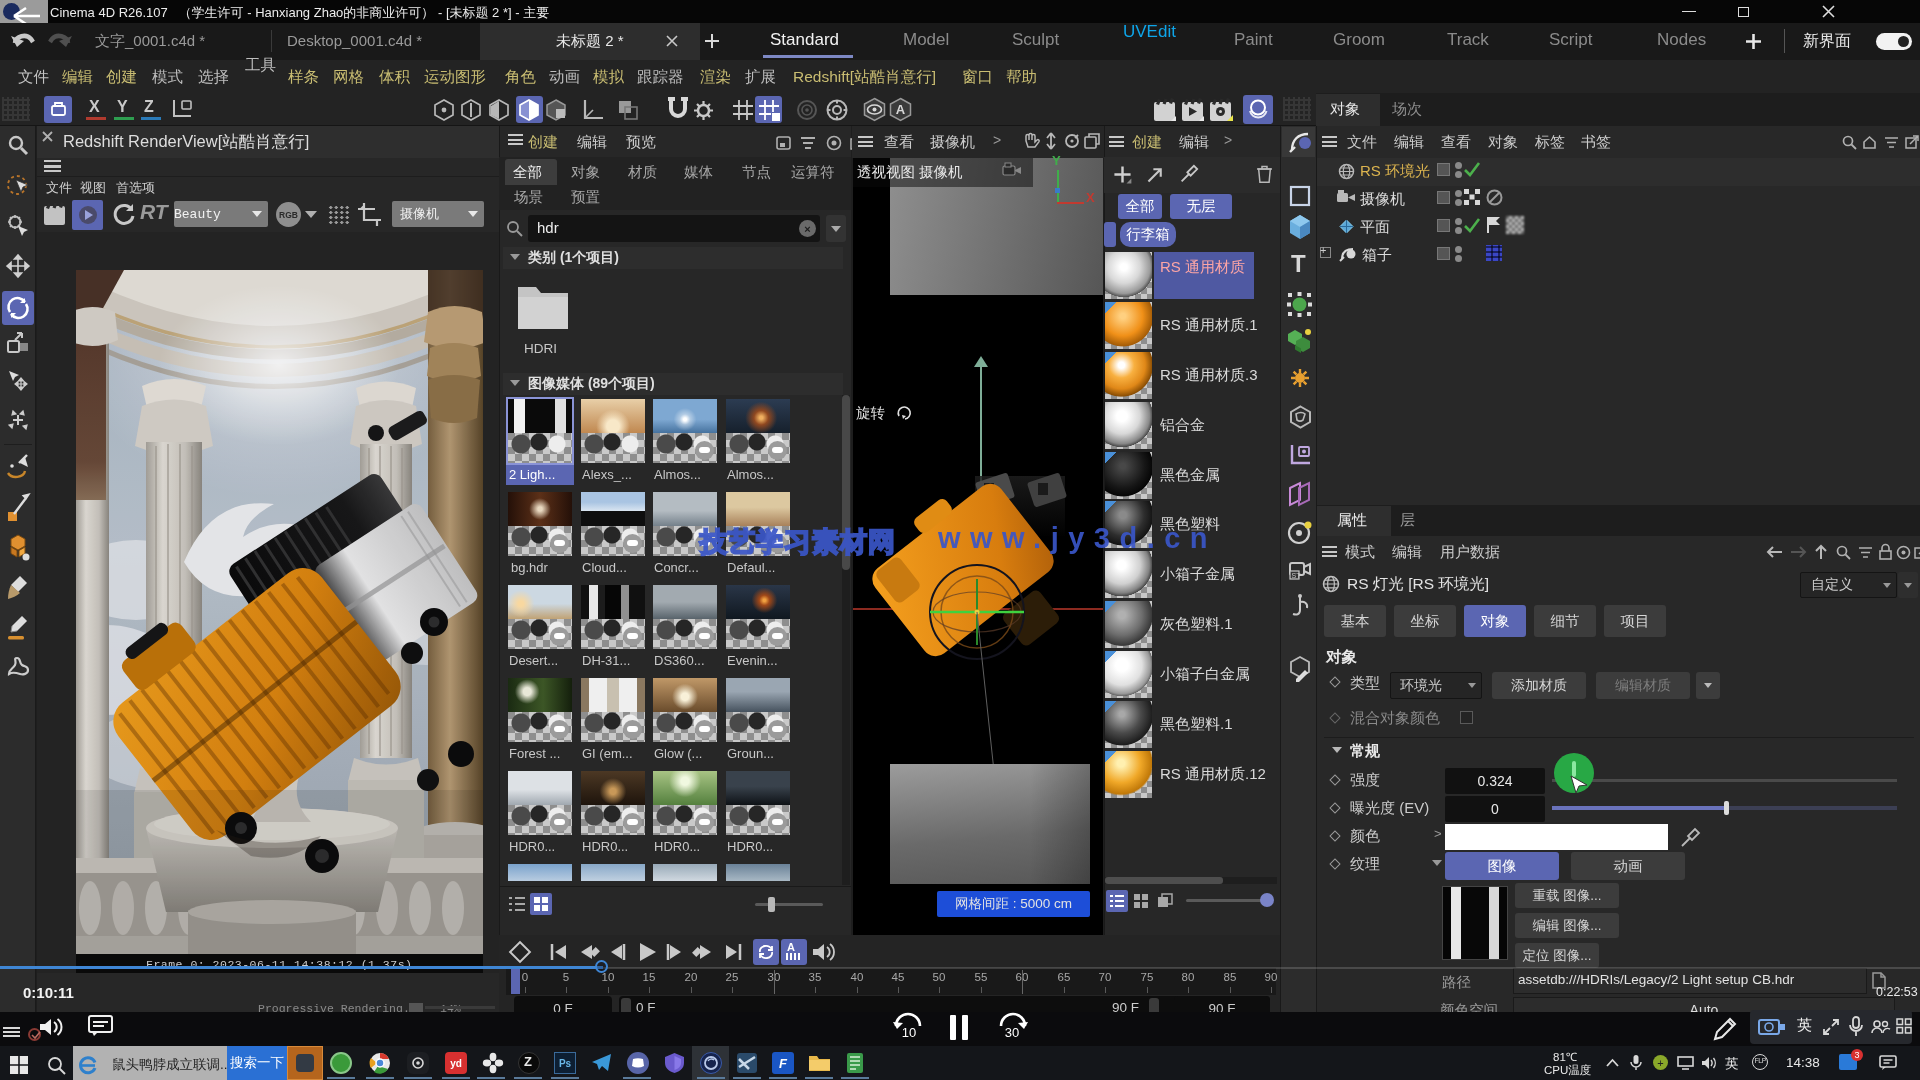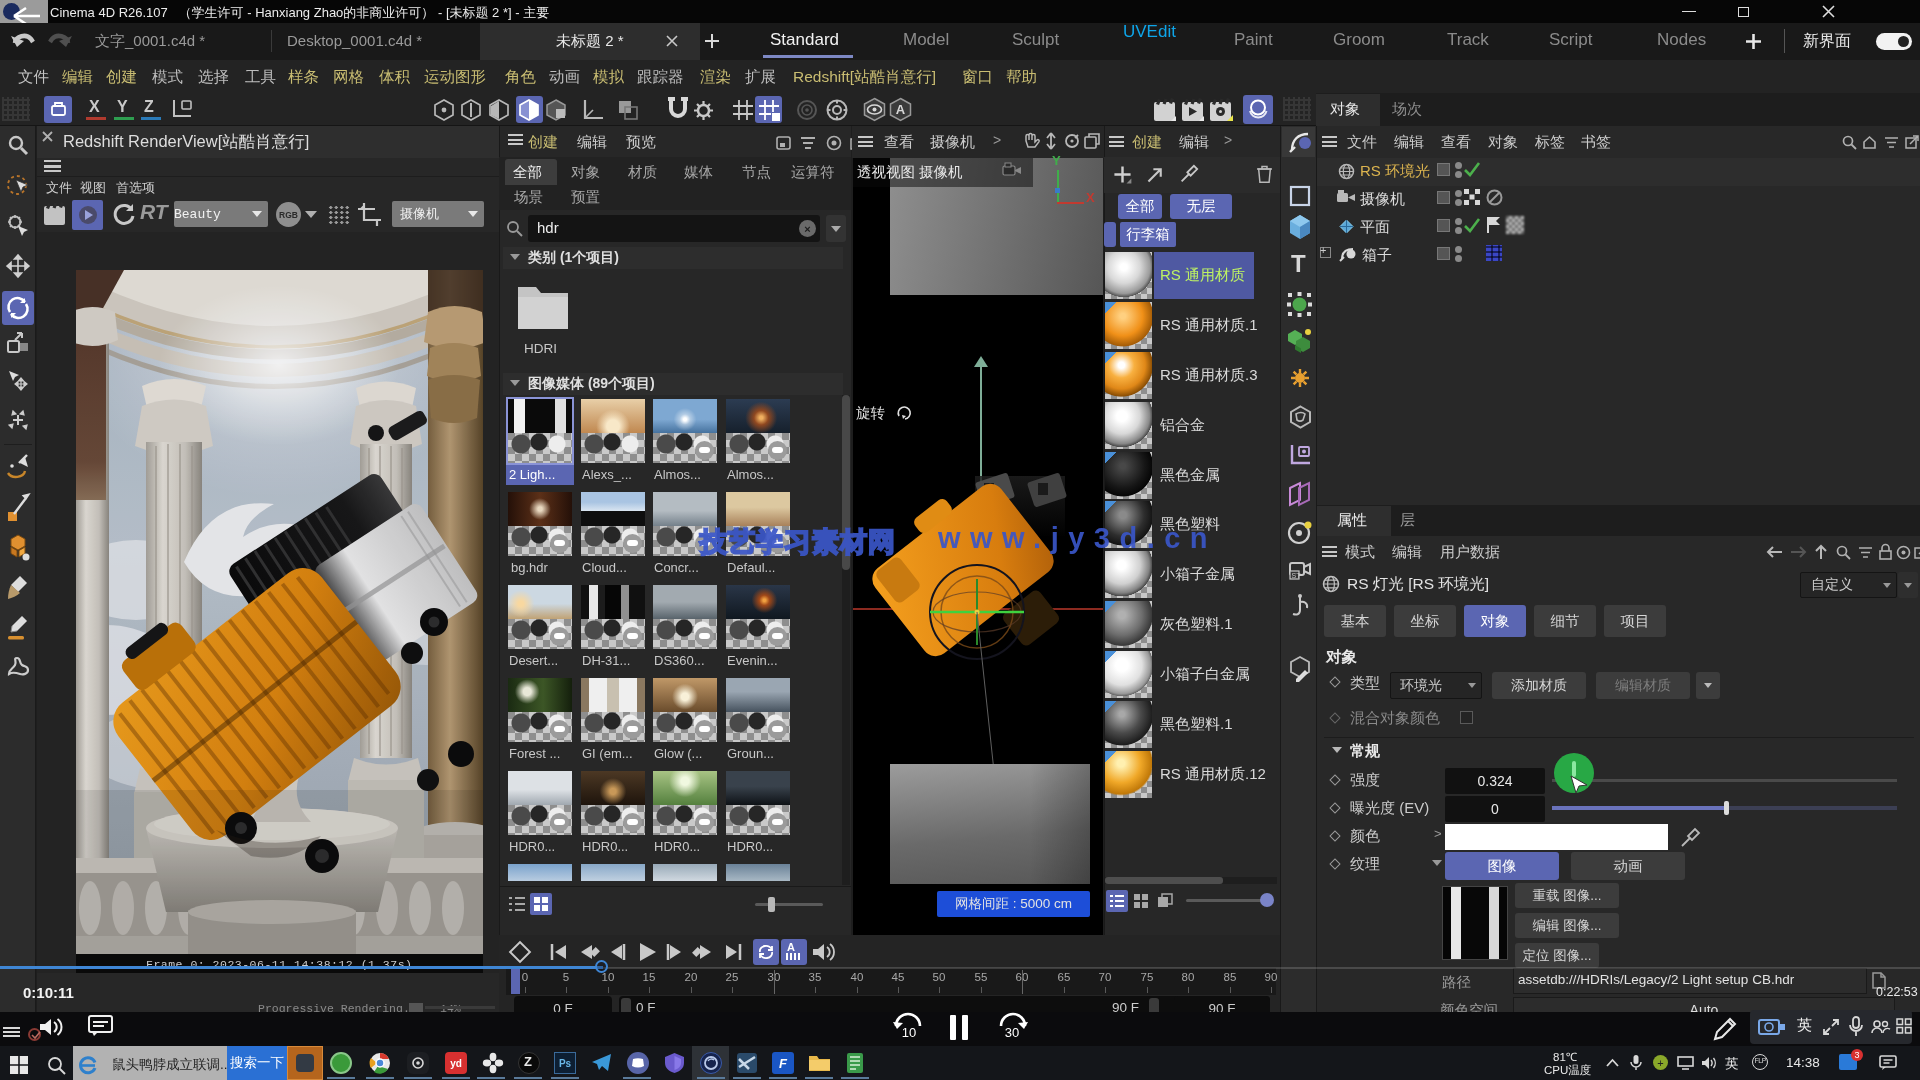--- a/index.html
+++ b/index.html
@@ -72,21 +72,21 @@
 <div class="tx" style="left:1803px;top:31px;font-size:16px;color:#e8e8e8">新界面</div>
 <div class="a" style="left:1876px;top:33px;width:36px;height:17px;border-radius:9px;background:#f2f2f2"></div>
 <div class="a" style="left:1898px;top:36px;width:11px;height:11px;border-radius:50%;background:#222"></div>
 
 <div class="a" style="left:0;top:60px;width:1920px;height:33px;background:#232323"></div>
 <div class="tx kh" style="left:18px;top:67px;font-size:15.5px;color:#c3c3c3">文件</div>
 <div class="tx kh" style="left:62px;top:67px;font-size:15.5px">编辑</div>
 <div class="tx kh" style="left:106px;top:67px;font-size:15.5px">创建</div>
 <div class="tx gy" style="left:152px;top:67px;font-size:15.5px">模式</div>
 <div class="tx gy" style="left:198px;top:67px;font-size:15.5px">选择</div>
-<div class="tx gy" style="left:245px;top:67px;font-size:15.5px">工具</div>
+<div class="tx gy" style="left:245px;top:55px;font-size:15.5px">工具</div>
 <div class="tx kh" style="left:288px;top:67px;font-size:15.5px">样条</div>
 <div class="tx kh" style="left:333px;top:67px;font-size:15.5px">网格</div>
 <div class="tx kh" style="left:379px;top:67px;font-size:15.5px">体积</div>
 <div class="tx kh" style="left:424px;top:67px;font-size:15.5px">运动图形</div>
 <div class="tx kh" style="left:505px;top:67px;font-size:15.5px">角色</div>
 <div class="tx gy" style="left:549px;top:67px;font-size:15.5px">动画</div>
 <div class="tx kh" style="left:593px;top:67px;font-size:15.5px">模拟</div>
 <div class="tx gy" style="left:637px;top:67px;font-size:15.5px">跟踪器</div>
 <div class="tx kh" style="left:700px;top:67px;font-size:15.5px">渲染</div>
 <div class="tx gy" style="left:745px;top:67px;font-size:15.5px">扩展</div>
@@ -815,28 +815,28 @@
 <svg style="left:1180px;top:165px" width="18" height="18" viewBox="0 0 22 22">
       <path d="M2 20l9-9M11 11l-2-2 8-8 4 4-8 8z" stroke="#c8c8c8" stroke-width="2.2" fill="none"></path>
     </svg>
 <svg style="left:1256px;top:164px" width="17" height="20" viewBox="0 0 20 24">
       <path d="M3 6h14l-1.5 16h-11Z" fill="none" stroke="#b8b8b8" stroke-width="1.8"></path>
       <path d="M1 6h18M7 6V3h6v3" stroke="#b8b8b8" stroke-width="1.8" fill="none"></path>
     </svg>
 <div class="a cen bluebtn" style="left:1118px;top:194px;width:44px;height:25px;border-radius:3px;font-size:14.5px">全部</div>
 <div class="a cen bluebtn" style="left:1170px;top:194px;width:62px;height:25px;border-radius:3px;font-size:14.5px">无层</div>
 <div class="a bluebtn" style="left:1104px;top:222px;width:12px;height:25px;border-radius:3px"></div>
-<div class="a cen bluebtn" style="left:1120px;top:222px;width:56px;height:25px;border-radius:2px;font-size:14.5px">行李箱</div>
+<div class="a cen bluebtn" style="left:1120px;top:222px;width:56px;height:25px;border-radius:10px;font-size:14.5px">行李箱</div>
 <style>
 .mt{position:absolute;width:47px;height:47px}
 .ml{position:absolute;font-size:15px;color:#dadada;white-space:nowrap}
 </style>
 <div class="a" style="left:1154px;top:252px;width:100px;height:47px;background:#4f59a2"></div>
 <div class="mt" style="left:1105px;top:252px;background:radial-gradient(circle at 40% 32%,#ffffff 8%,#d8d8d8 38%,#9a9a9a 62%,#555 70%,transparent 71%),repeating-conic-gradient(#c9c9c9 0 25%,#8e8e8e 0 50%) 0 0/12px 12px"></div>
-<div class="ml" style="left:1160px;top:266px;color:#bef264">RS 通用材质</div>
+<div class="ml" style="left:1160px;top:258px;color:#fca5a5">RS 通用材质</div>
 <div class="mt" style="left:1105px;top:302px;background:linear-gradient(135deg,#4a90d8 8px,transparent 8px),radial-gradient(circle at 38% 30%,#ffd080 6%,#f09018 45%,#a45c06 68%,transparent 70%),repeating-conic-gradient(#c9c9c9 0 25%,#8e8e8e 0 50%) 0 0/12px 12px"></div>
 <div class="ml" style="left:1160px;top:316px">RS 通用材质.1</div>
 <div class="mt" style="left:1105px;top:352px;background:linear-gradient(135deg,#4a90d8 8px,transparent 8px),radial-gradient(circle at 35% 28%,#fff 7%,#f8b040 28%,#e08818 52%,#8a4e04 68%,transparent 70%),repeating-conic-gradient(#c9c9c9 0 25%,#8e8e8e 0 50%) 0 0/12px 12px"></div>
 <div class="ml" style="left:1160px;top:366px">RS 通用材质.3</div>
 <div class="mt" style="left:1105px;top:402px;background:radial-gradient(circle at 36% 30%,#ffffff 12%,#d8d8d8 40%,#888 62%,#4a4a4a 69%,transparent 70%),repeating-conic-gradient(#c9c9c9 0 25%,#8e8e8e 0 50%) 0 0/12px 12px"></div>
 <div class="ml" style="left:1160px;top:416px">铝合金</div>
 <div class="mt" style="left:1105px;top:452px;background:linear-gradient(135deg,#4a90d8 8px,transparent 8px),radial-gradient(circle at 38% 30%,#484848 6%,#161616 50%,#060606 68%,transparent 70%),repeating-conic-gradient(#c9c9c9 0 25%,#8e8e8e 0 50%) 0 0/12px 12px"></div>
 <div class="ml" style="left:1160px;top:466px">黑色金属</div>
 <div class="mt" style="left:1105px;top:501px;background:linear-gradient(135deg,#4a90d8 8px,transparent 8px),radial-gradient(circle at 38% 30%,#8a8a8a 8%,#2e2e2e 48%,#141414 68%,transparent 70%),repeating-conic-gradient(#c9c9c9 0 25%,#8e8e8e 0 50%) 0 0/12px 12px"></div>
 <div class="ml" style="left:1160px;top:515px">黑色塑料</div>

